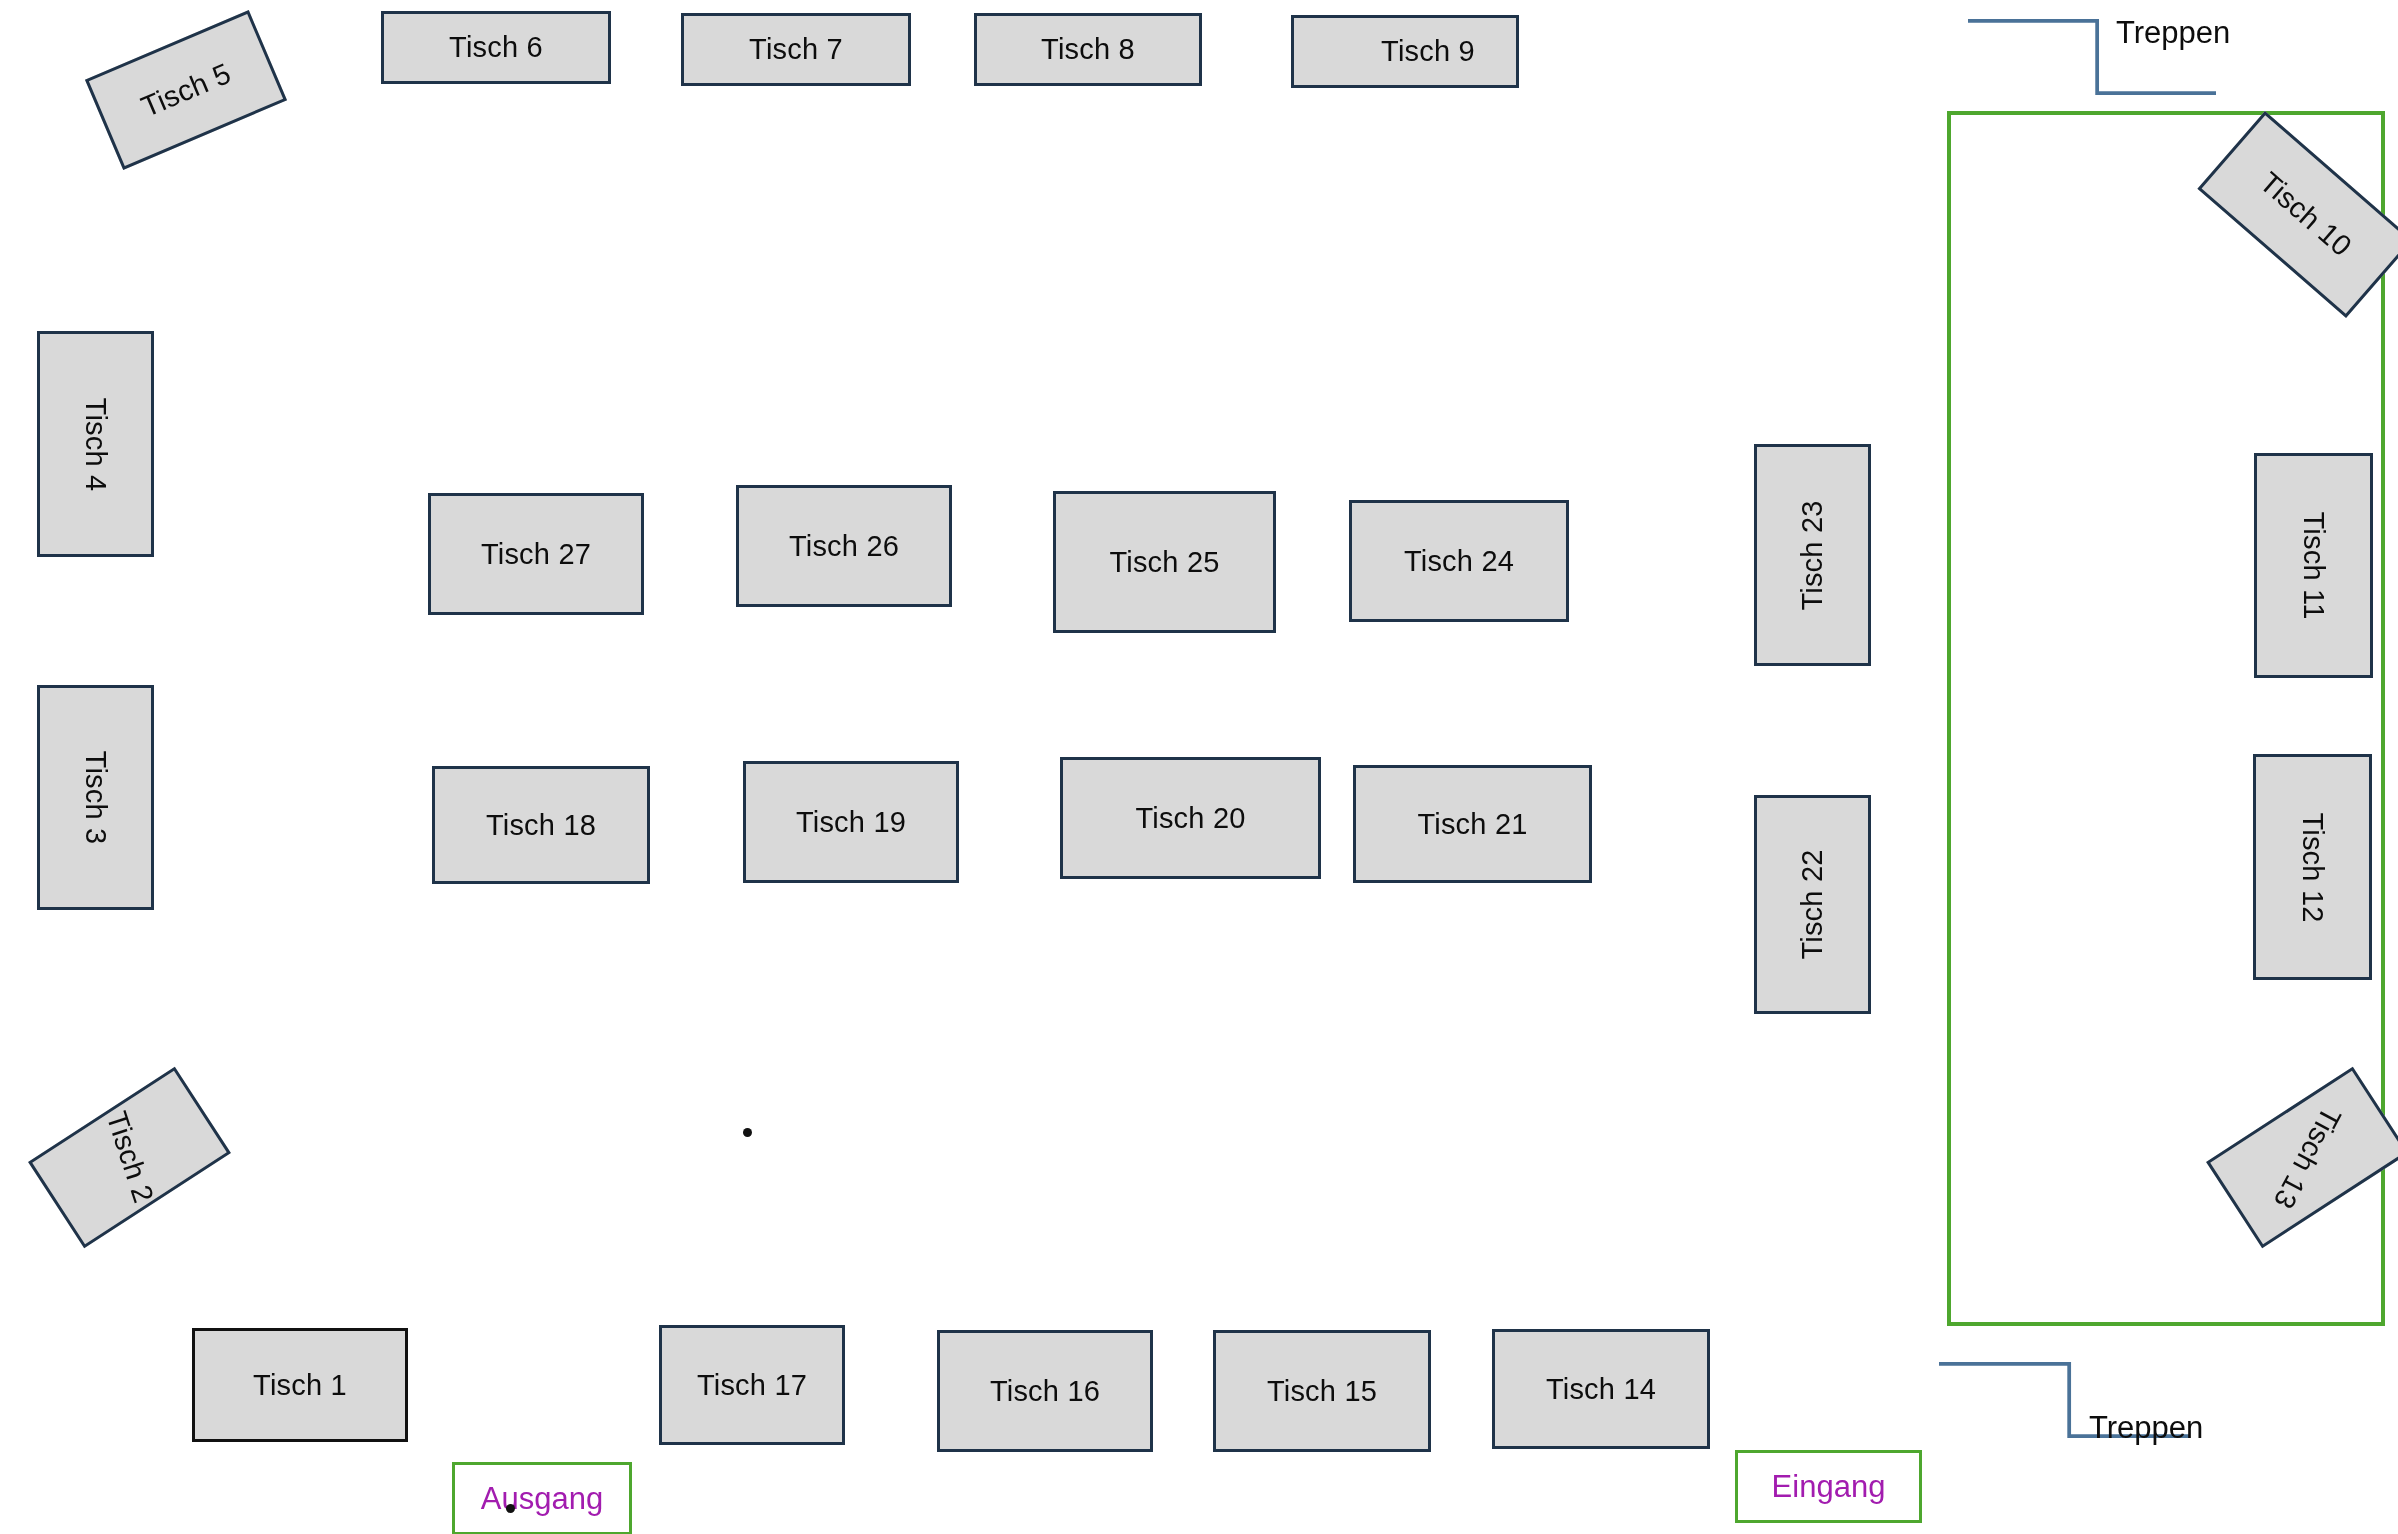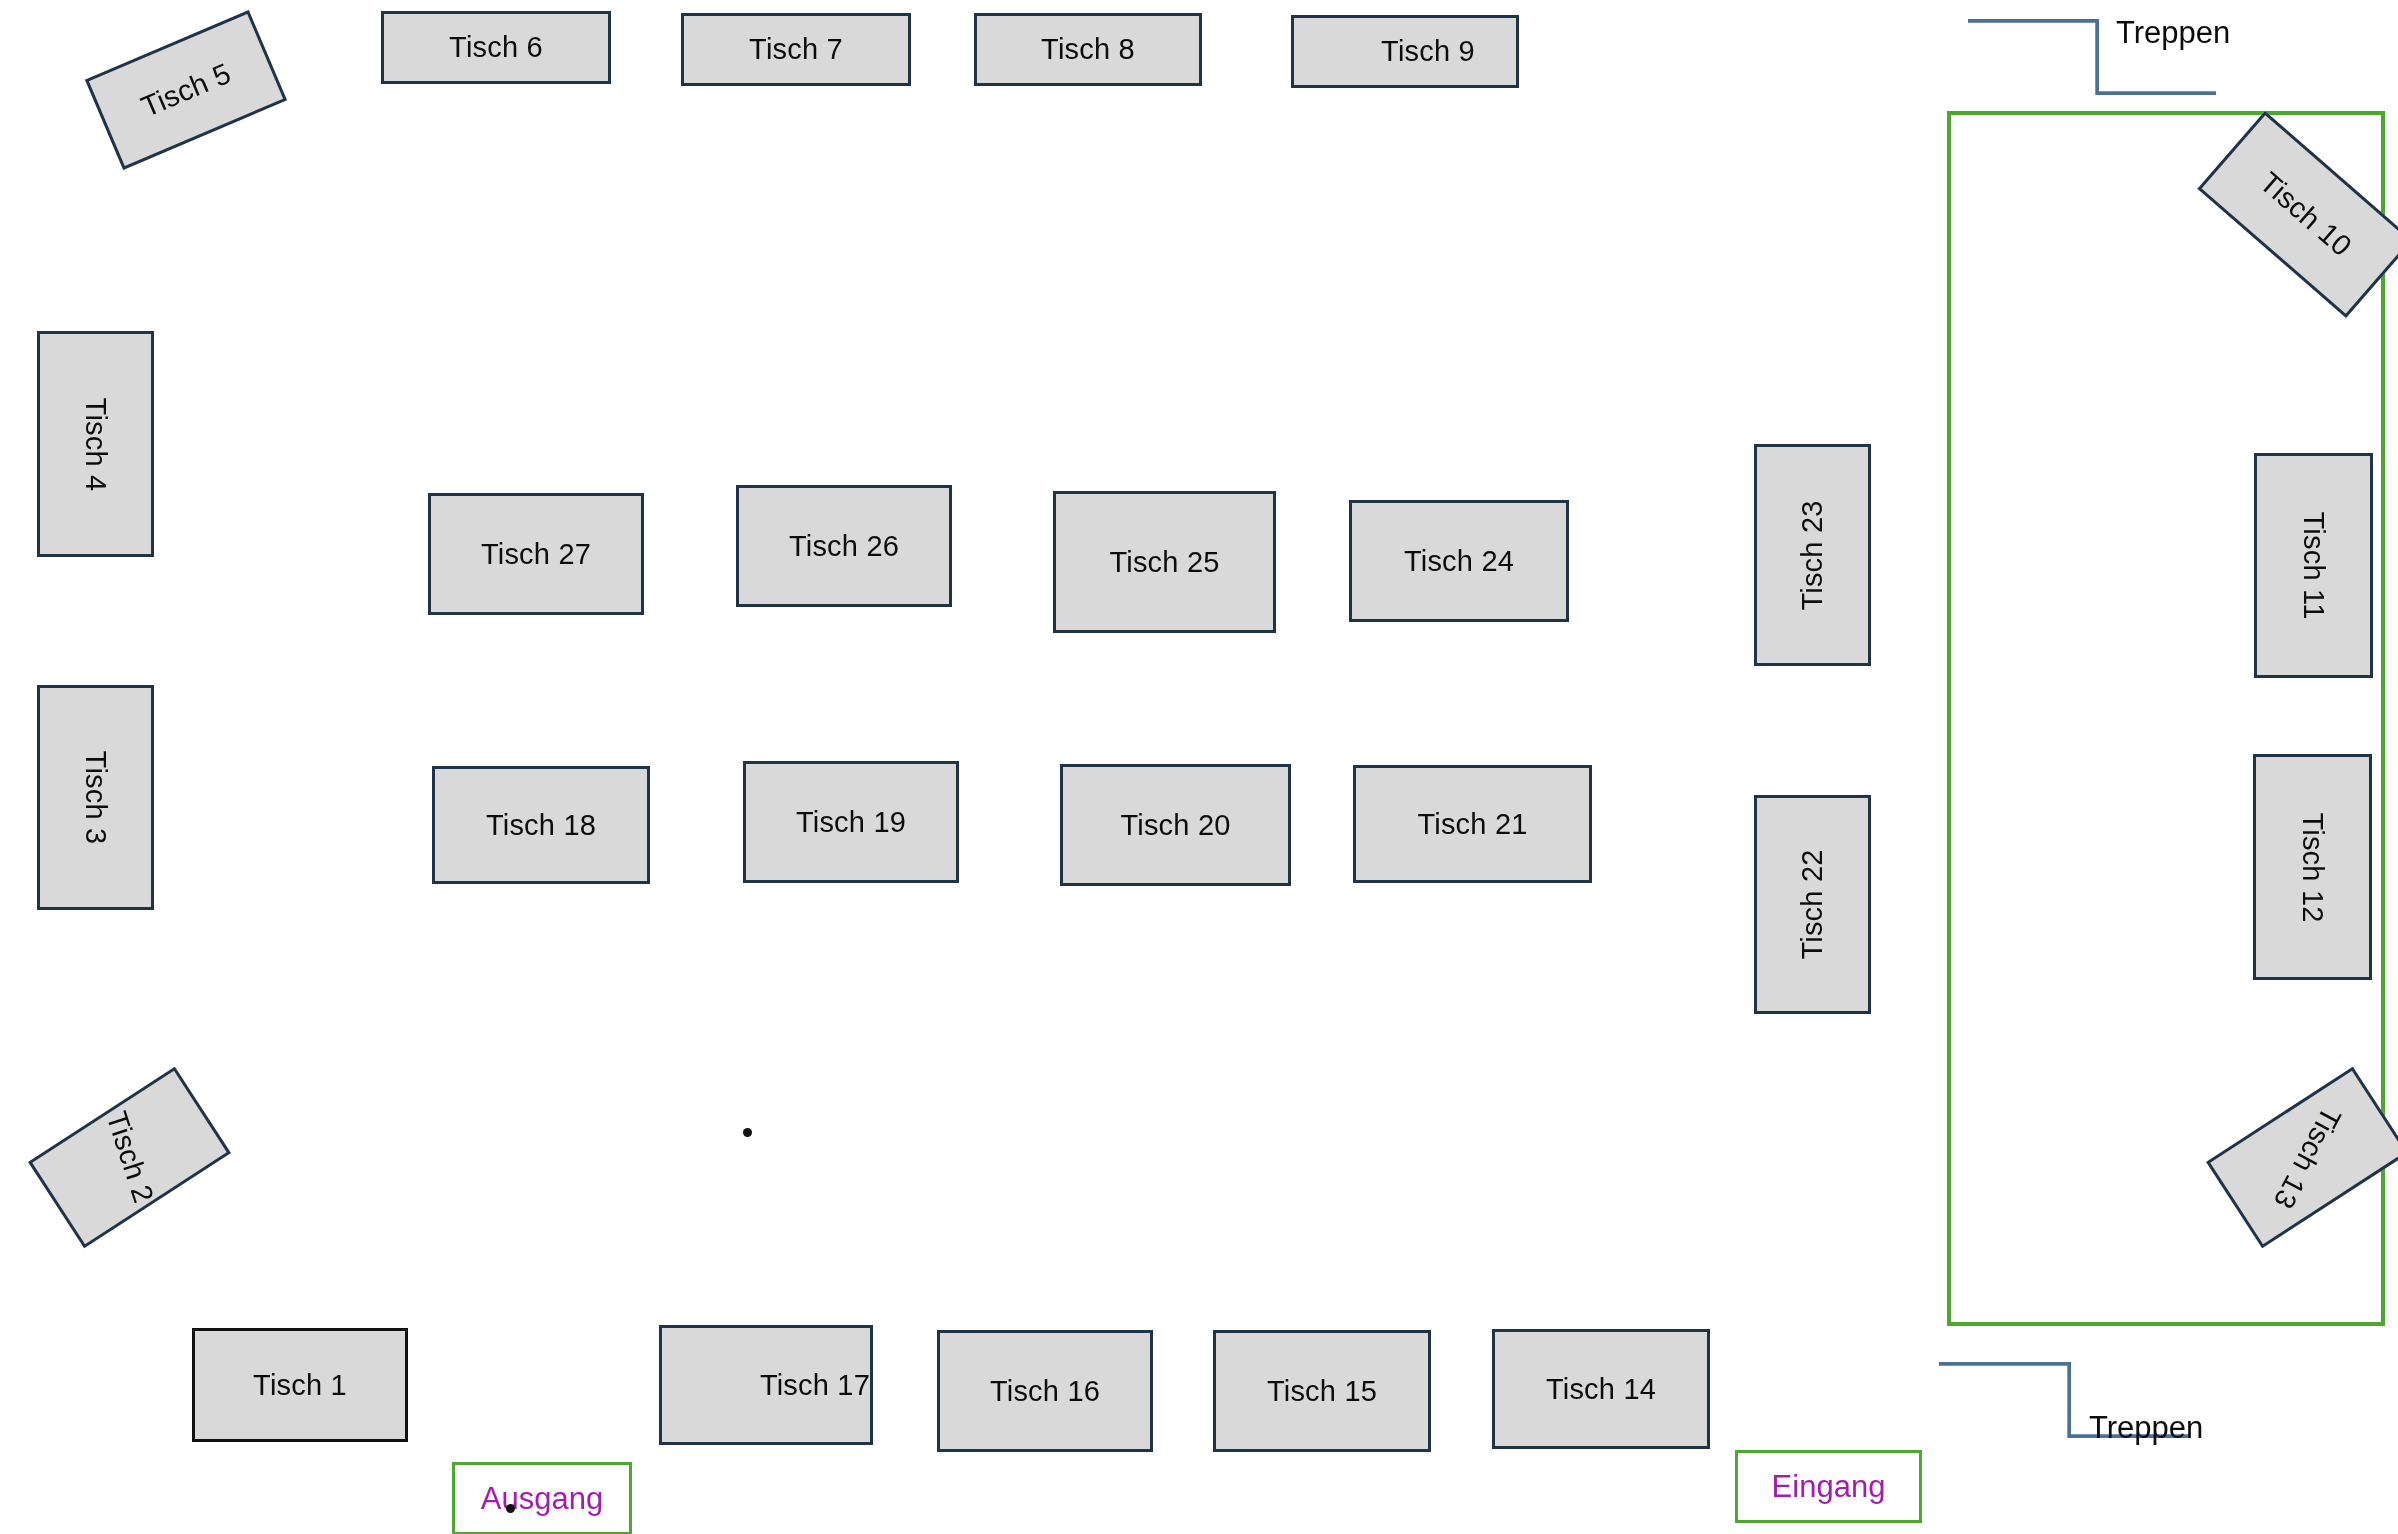--- a/index.html
+++ b/index.html
@@ -157,36 +157,36 @@
       </div>
       <div class="table-shape" style="left: 1754px; top: 795px; width: 117px; height: 219px;">
         <span class="table-label" style="transform: rotate(-90deg);">Tisch 22</span>
       </div>
       <div class="table-shape" style="left: 432px; top: 766px; width: 218px; height: 118px;">
         <span class="table-label">Tisch 18</span>
       </div>
       <div class="table-shape" style="left: 743px; top: 761px; width: 216px; height: 122px;">
         <span class="table-label">Tisch 19</span>
       </div>
-      <div class="table-shape" style="left: 1060px; top: 757px; width: 231px; height: 122px; margin-top: 7px;">
+      <div class="table-shape" style="left: 1060px; top: 757px; width: 261px; height: 122px;">
         <span class="table-label">Tisch 20</span>
       </div>
       <div class="table-shape" style="left: 1353px; top: 765px; width: 239px; height: 118px;">
         <span class="table-label">Tisch 21</span>
       </div>
       <div class="table-shape" style="left: 42px; top: 1106px; width: 175px; height: 103px; transform: rotate(-33deg);">
         <span class="table-label" style="transform: rotate(105deg);">Tisch 2</span>
       </div>
       <div class="table-shape" style="left: 2220px; top: 1106px; width: 175px; height: 103px; transform: rotate(-33deg);">
         <span class="table-label" style="transform: rotate(151deg);">Tisch 13</span>
       </div>
       <div class="table-shape dark-outline" style="left: 192px; top: 1328px; width: 216px; height: 114px;">
         <span class="table-label">Tisch 1</span>
       </div>
-      <div class="table-shape" style="left: 659px; top: 1325px; width: 214px; height: 120px; justify-content: flex-end;">
+      <div class="table-shape" style="left: 659px; top: 1325px; width: 186px; height: 120px;">
         <span class="table-label">Tisch 17</span>
       </div>
       <div class="table-shape" style="left: 937px; top: 1330px; width: 216px; height: 122px;">
         <span class="table-label">Tisch 16</span>
       </div>
       <div class="table-shape" style="left: 1213px; top: 1330px; width: 218px; height: 122px;">
         <span class="table-label">Tisch 15</span>
       </div>
       <div class="table-shape" style="left: 1492px; top: 1329px; width: 218px; height: 120px;">
         <span class="table-label">Tisch 14</span>

